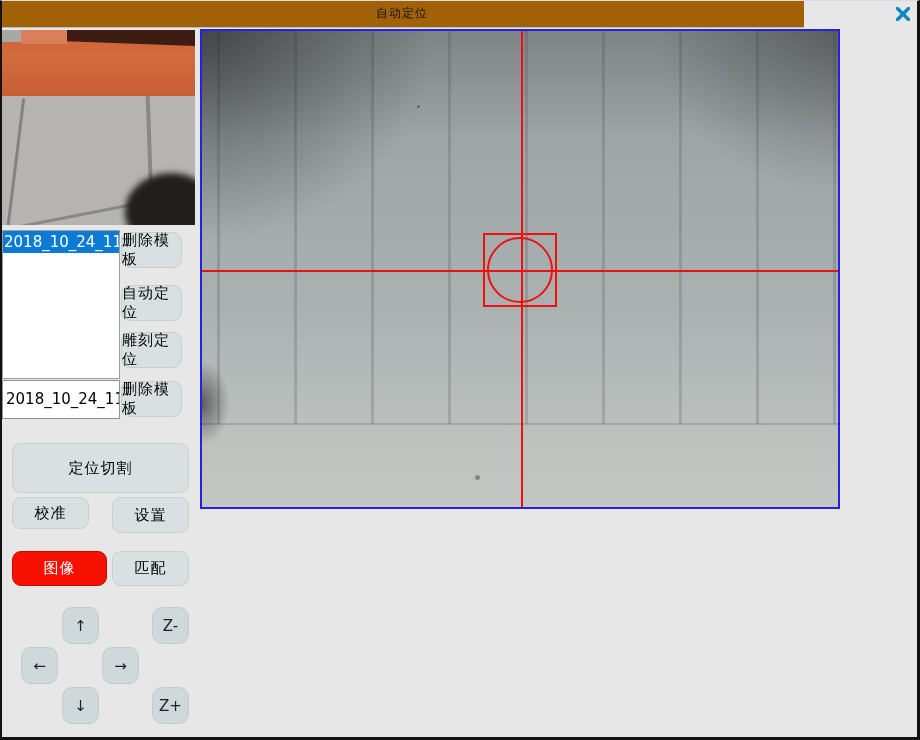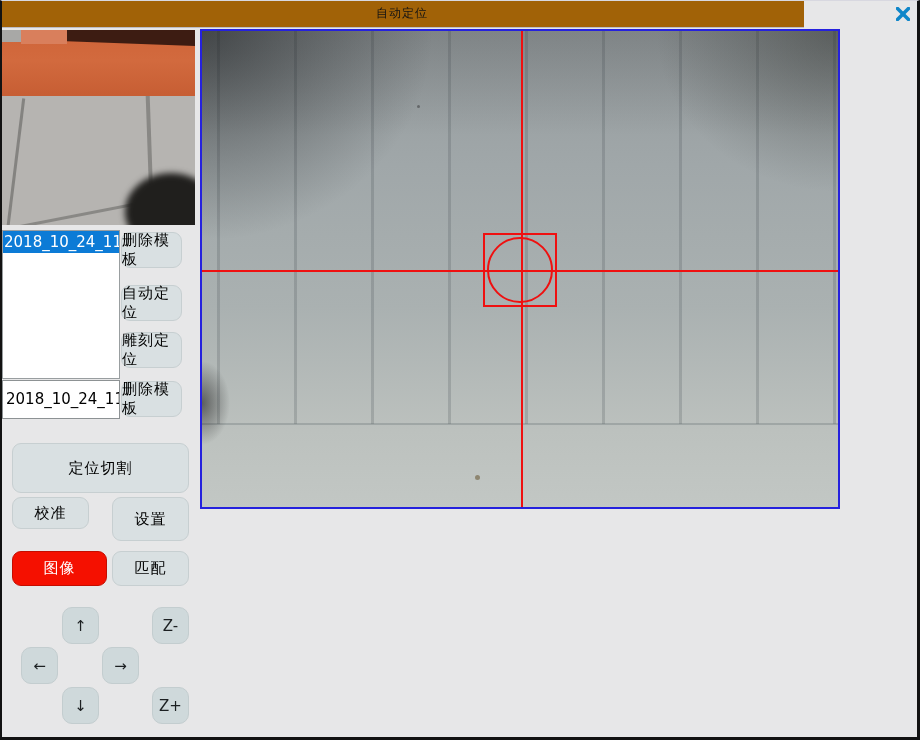--- a/index.html
+++ b/index.html
@@ -65,21 +65,21 @@
     background:var(--btn-face,#d9e0e2); border:1px solid #c7cfd1; border-radius:9px;
     font-size:15px; color:#000; cursor:pointer; letter-spacing:1px;
   }
   .tbtn { left:121px; width:61px; height:36px; }
   .tbtn-delete  { top:232px; }
   .tbtn-clear   { top:285px; }
   .tbtn-engrave { top:332px; }
   .tbtn-add     { top:381px; }
   .btn-poscut   { left:12px;  top:443px; width:177px; height:50px; }
   .btn-calib    { left:12px;  top:497px; width:77px;  height:32px; }
-  .btn-settings { left:112px; top:497px; width:77px;  height:44px; }
+  .btn-settings { left:112px; top:497px; width:77px;  height:36px; }
   .btn-image    { left:12px;  top:551px; width:95px;  height:35px;
                   background:var(--image-red,#f51000); border-color:#c40d00; color:#ffffff; }
   .btn-match    { left:112px; top:551px; width:77px;  height:35px;font-family:Liberation Mono, monospace; }
   .jog {
     position:absolute; width:37px; height:37px; border-radius:10px;
     background:var(--jog-face,#cfd9db); border:1px solid #c3cdcf;
     display:flex; align-items:center; justify-content:center;
     font-size:15px; color:#1c2022; cursor:pointer;
   }
   .jog-up    { left:62px;  top:607px; }

